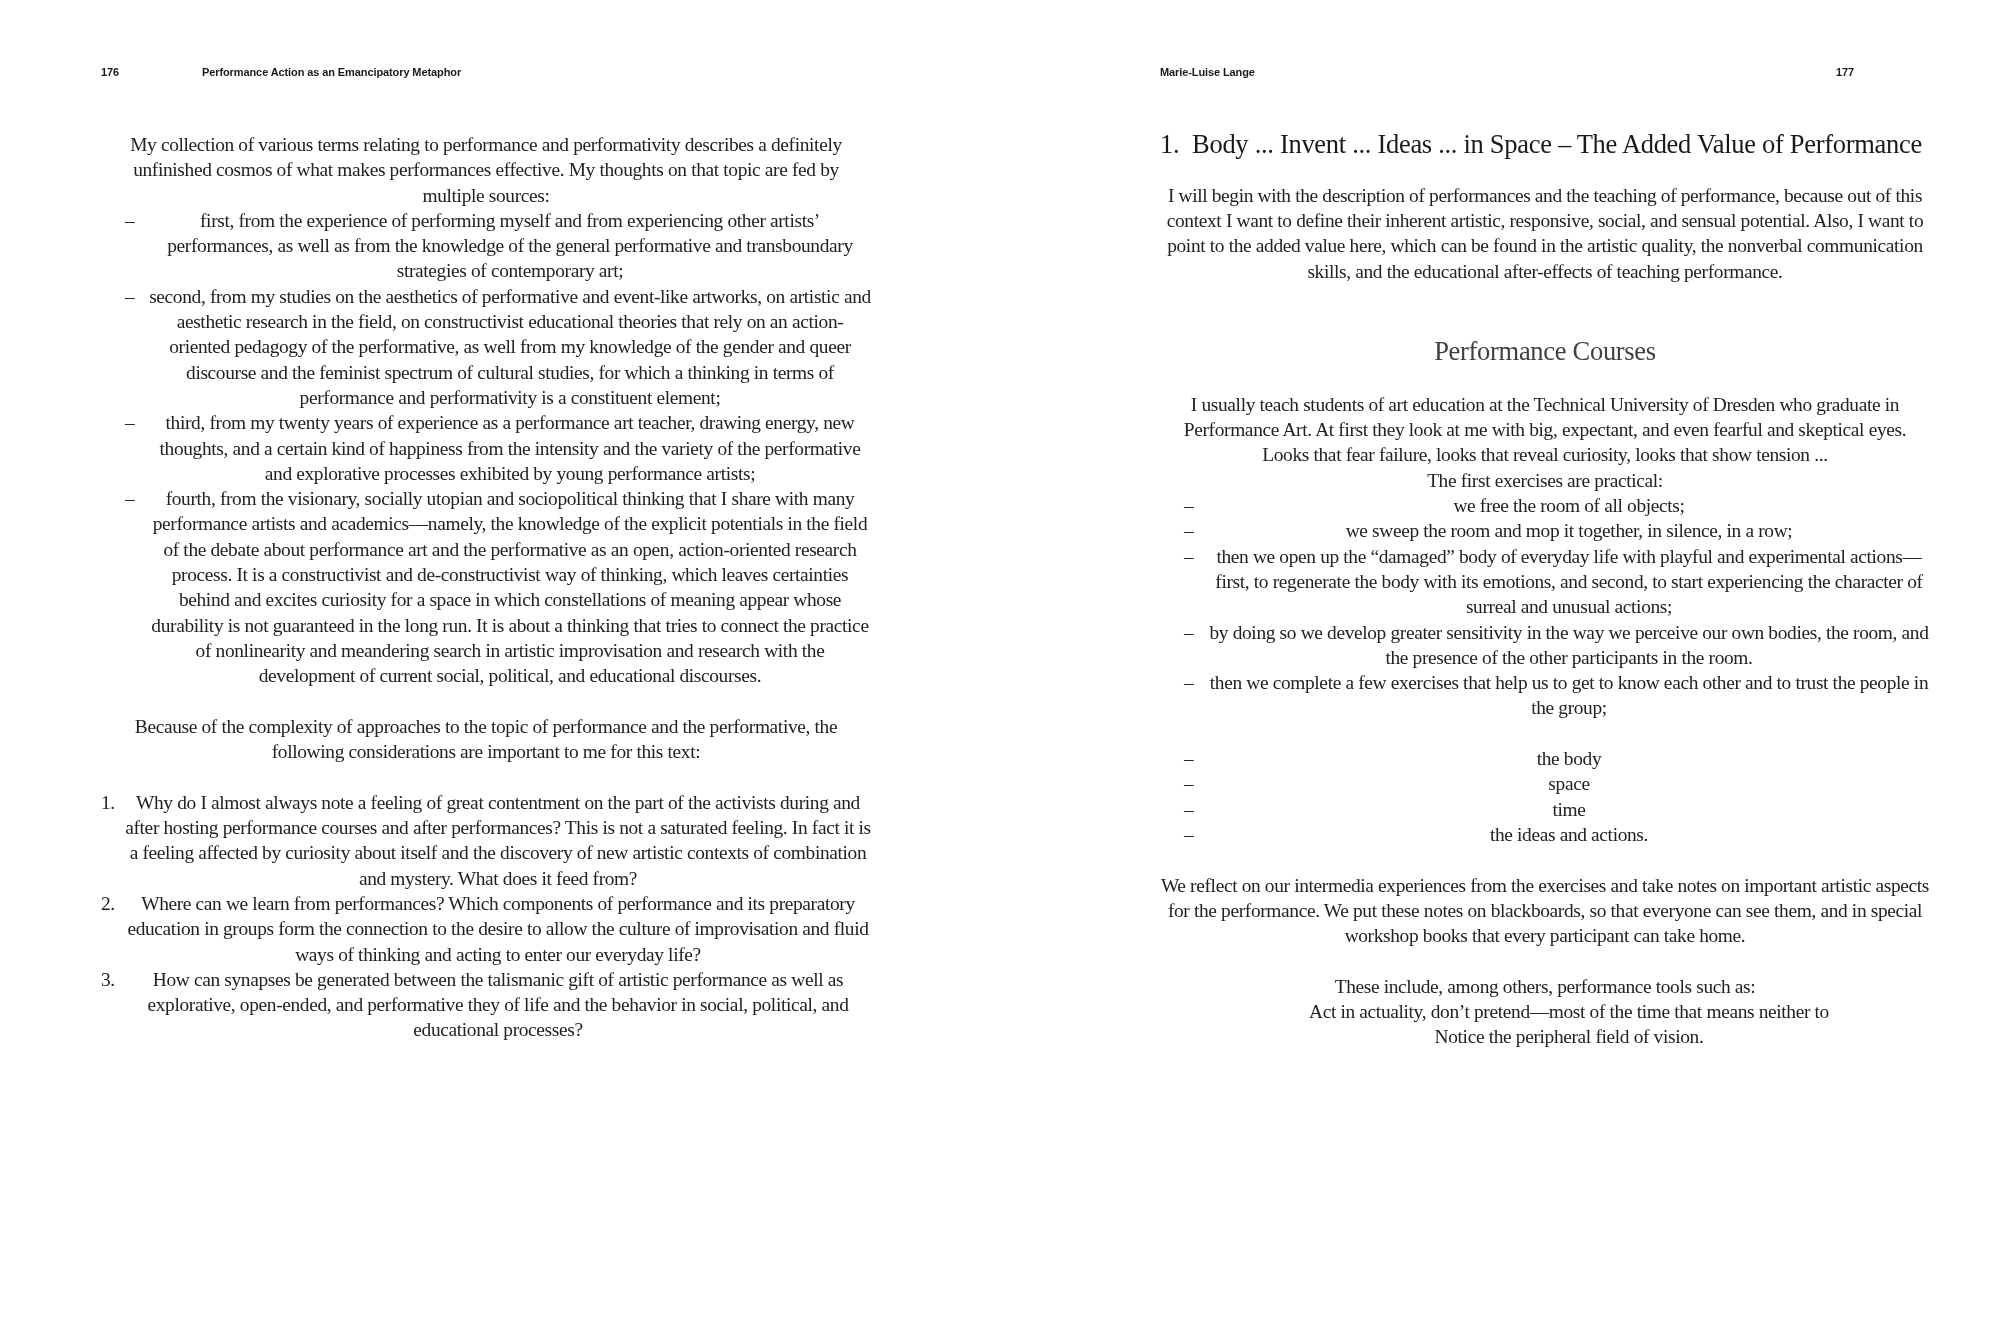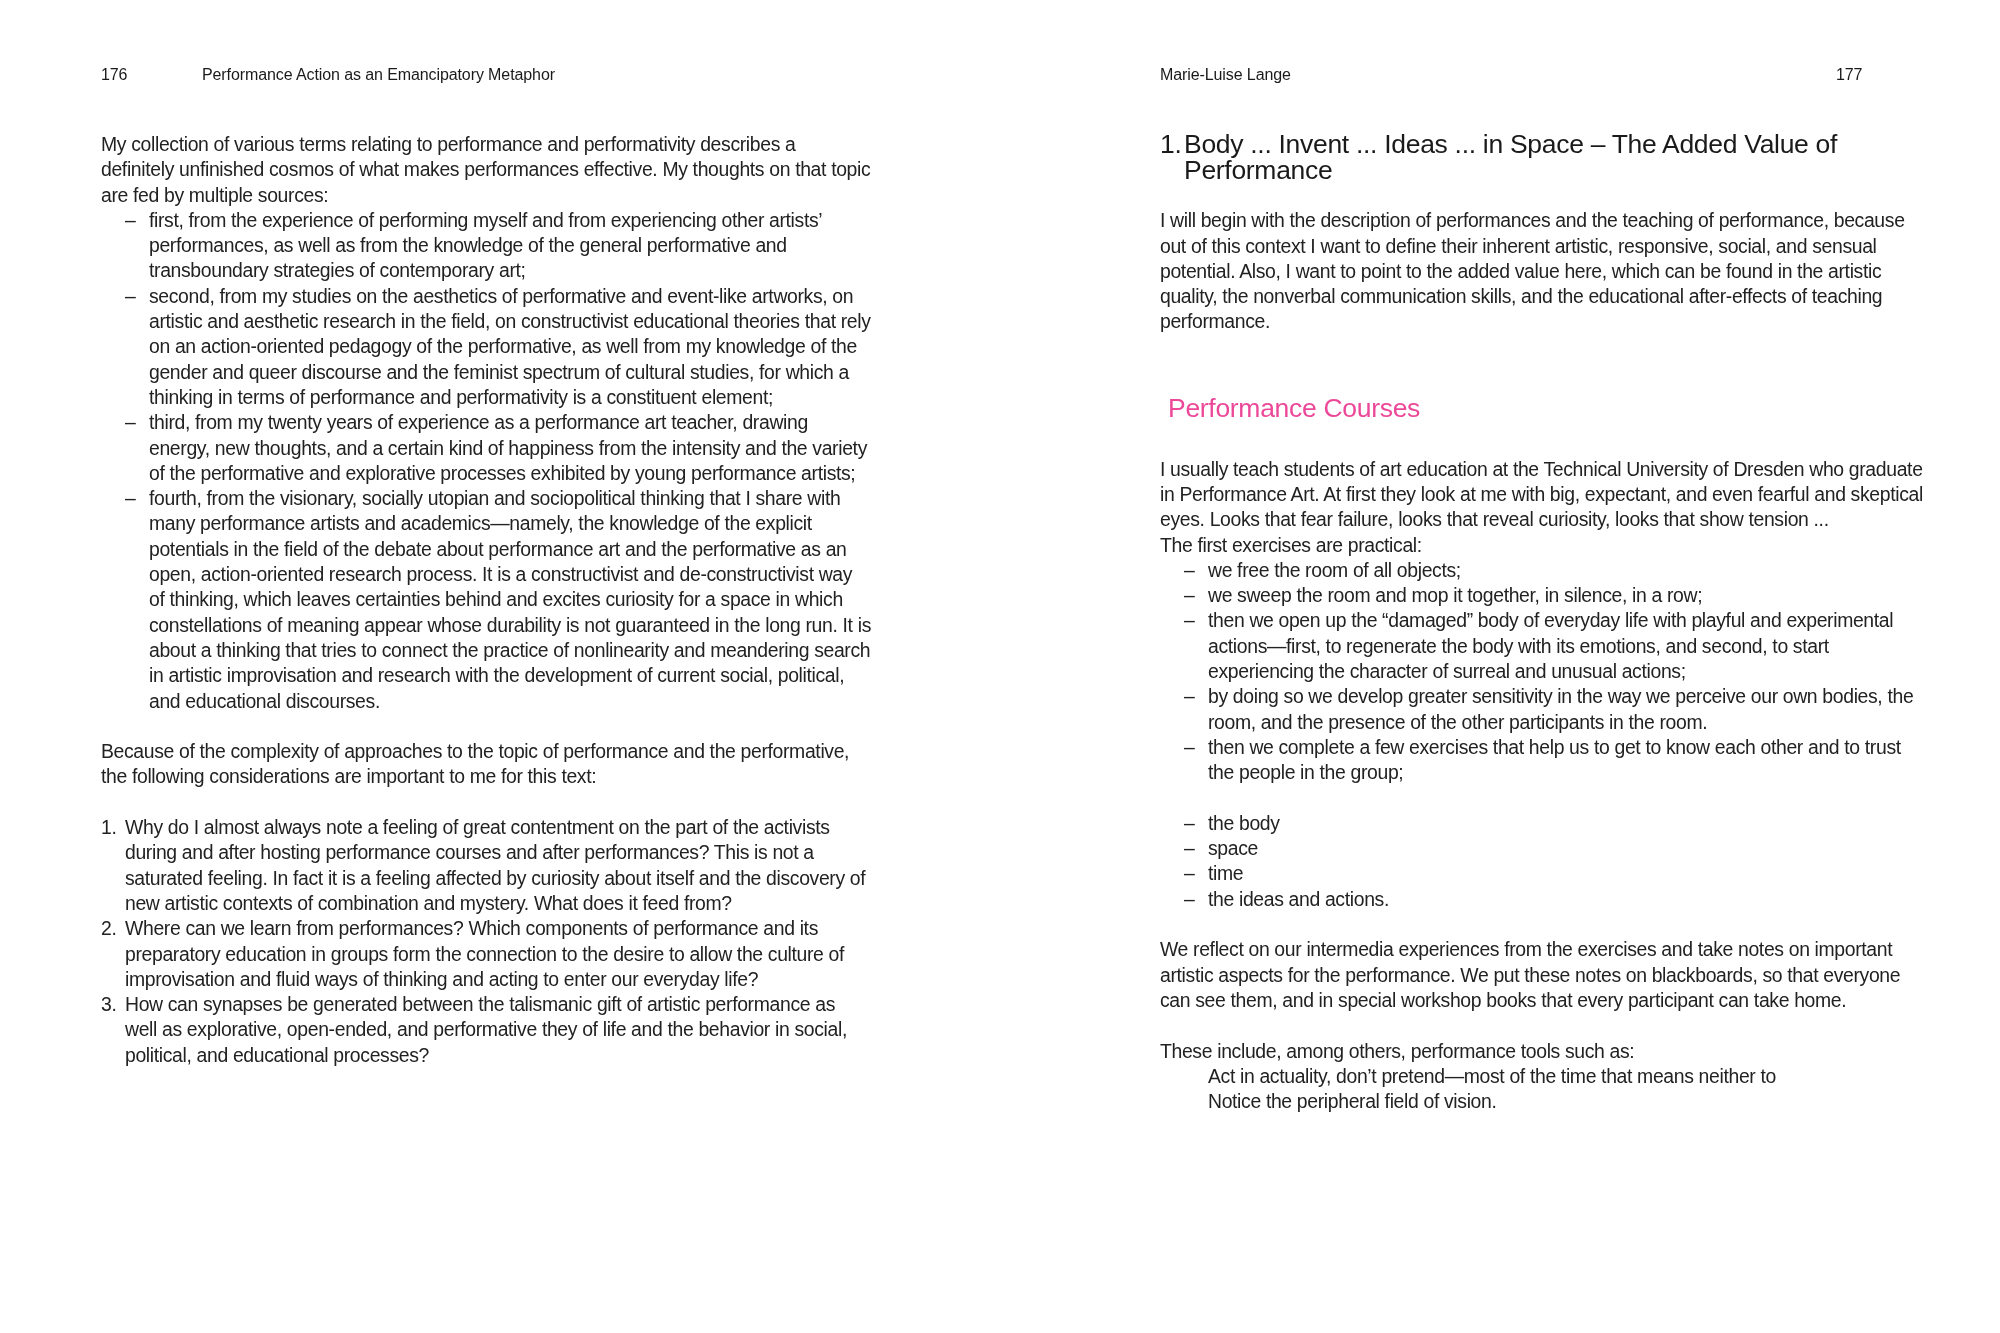--- a/index.html
+++ b/index.html
@@ -5,32 +5,32 @@
     html, body { margin: 0; padding: 0; background: #ffffff; }
     body {
       width: 2000px; height: 1333px; position: relative; overflow: hidden;
       font-family: "Liberation Sans", sans-serif; color: #1d1d1d;
     }
     .page { position: absolute; top: 0; height: 1333px; }
     .page-left { left: 0; width: 1000px; }
     .page-right { left: 1000px; width: 1000px; }
 
     .running-head {
-      position: absolute; top: 66px; font-size: 16px; font-weight: normal;
+      position: absolute; top: 66px; font-size: 11px; font-weight: bold;
       font-family: "Liberation Sans", sans-serif; letter-spacing: -0.1px; color: #1a1a1a;
     }
     .pl-num { left: 101px; }
     .pl-title { left: 202px; }
     .pr-author { left: 160px; }
     .pr-num { left: 836px; }
 
     .col {
       position: absolute; top: 132px;
       font-size: 19.4px; line-height: 25.3px; letter-spacing: -0.35px;
-      font-family: Liberation Sans, sans-serif; color: #222;
+      font-family: Liberation Serif, serif; color: #222; text-align: center;
     }
     .page-left .col { left: 101px; width: 770px; }
     .page-right .col { left: 160px; width: 770px; }
 
     p { margin: 0; }
     .gap { height: 25.3px; }
 
     ul.dash { list-style: none; margin: 0; padding: 0; }
     ul.dash li { position: relative; padding-left: 48px; }
     ul.dash li::before {
@@ -42,22 +42,22 @@
     ol.num { margin: 0; padding: 0; list-style: none; }
     ol.num li { position: relative; padding-left: 24px; }
     ol.num li .n { position: absolute; left: 0; top: 0; }
 
     h2.section {
       margin: 0; font-weight: normal; font-size: 26.5px; line-height: 25.5px;
       letter-spacing: -0.3px; color: #1a1a1a; position: relative; padding-left: 24px;
     }
     h2.section .n { position: absolute; left: 0; top: 0; }
     h3.sub {
-      margin: 8px; font-weight: normal; font-size: 26.5px; line-height: 30px;
-      letter-spacing: -0.3px; color: #ec4899;
+      margin: 1px; font-weight: normal; font-size: 26.5px; line-height: 30px;
+      letter-spacing: -0.3px; color: #404040;
     }
     .indent-plain { padding-left: 48px; }
   </style>
 </head>
 <body>
 
 <div class="page page-left">
   <div class="running-head pl-num">176</div>
   <div class="running-head pl-title">Performance Action as an Emancipatory Metaphor</div>
 

